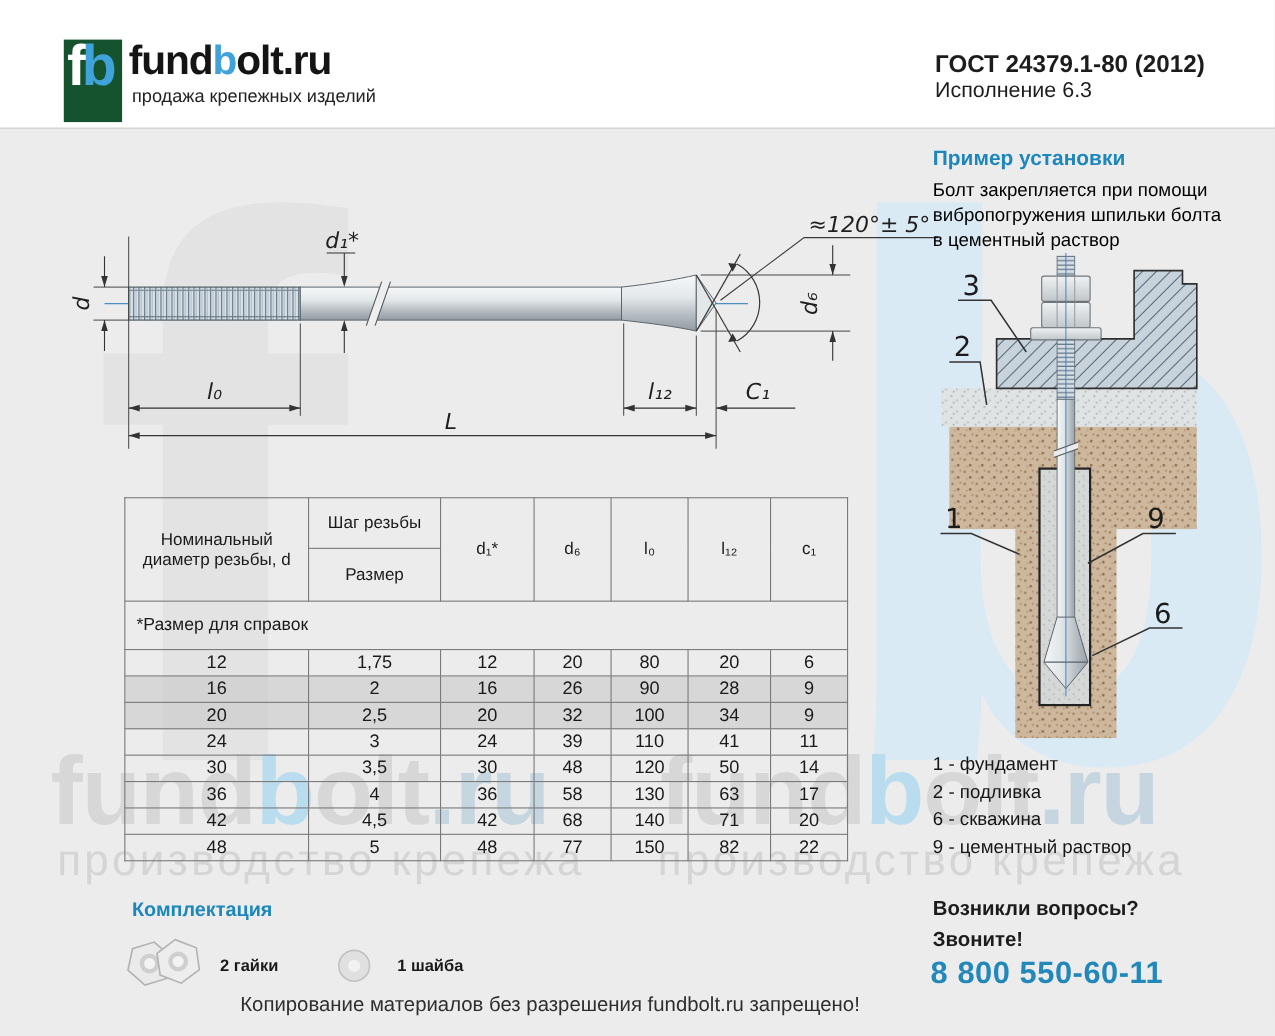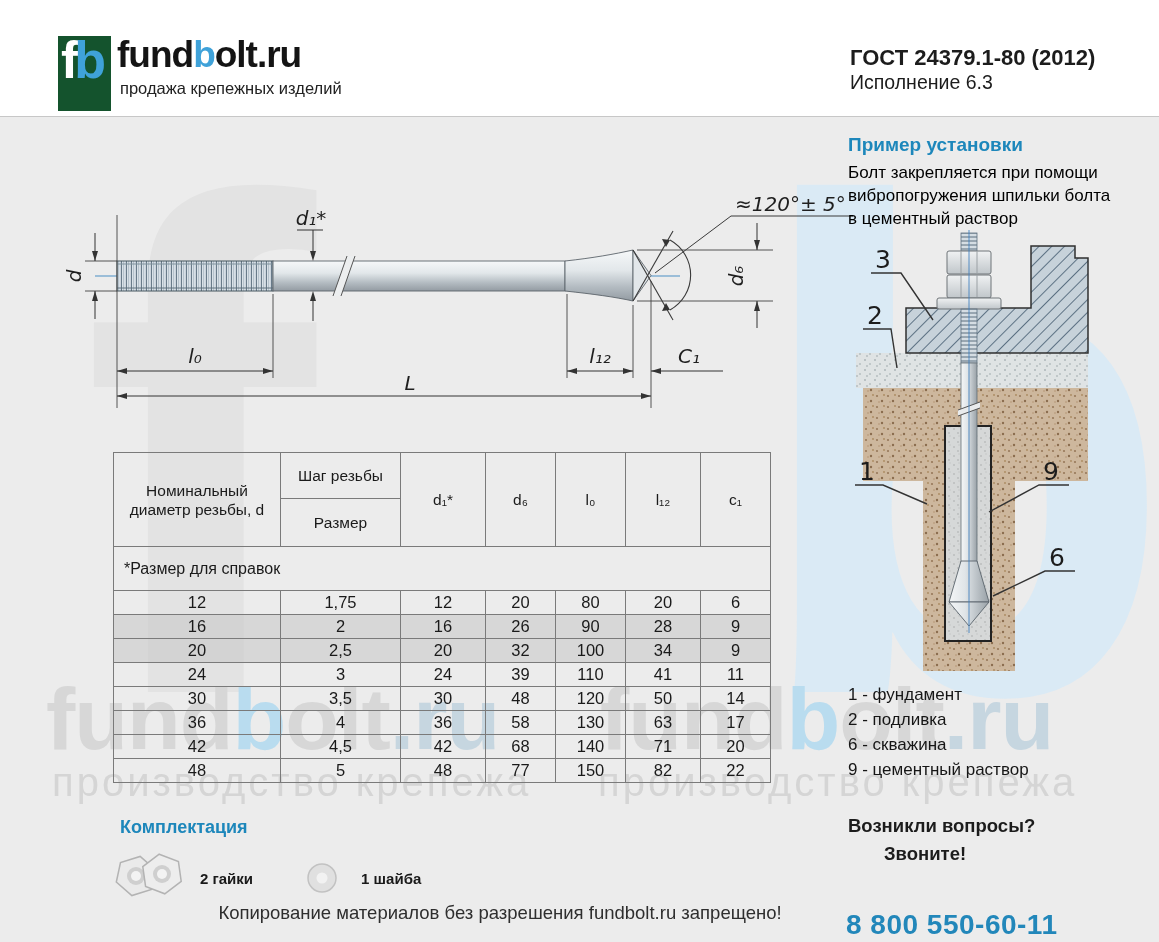--- a/index.html
+++ b/index.html
@@ -49,22 +49,22 @@
   #spec-table tbody tr.shaded{background:rgba(190,190,190,0.45);}
   #spec-table{border:1.5px solid #6e6e6e;}
 
   
   #ex-title{position:absolute;left:848px;top:17px;font-weight:bold;font-size:19px;color:#1d87bb;}
   #ex-desc{position:absolute;left:848px;top:44px;width:264px;font-size:17px;line-height:23px;color:#000000;}
   #legend{position:absolute;left:848px;top:565px;width:266px;font-size:17px;line-height:25px;color:#161616;}
   #legend ul{margin:0;padding:0;list-style:none;}
   #legend li{padding-left:24px;text-indent:-24px;}
   #contact-q{position:absolute;left:848px;top:698px;font-weight:bold;font-size:18.5px;}
-  #contact-c{position:absolute;left:848px;top:726px;font-weight:bold;font-size:18.5px;margin-left:36px;}
-  #phone{position:absolute;left:846px;top:752px;font-weight:bold;font-size:28px;color:#2287ba;letter-spacing:0.5px;margin-top:40px;}
+  #contact-c{position:absolute;left:848px;top:726px;font-weight:bold;font-size:18.5px;}
+  #phone{position:absolute;left:846px;top:752px;font-weight:bold;font-size:28px;color:#2287ba;letter-spacing:0.5px;}
 
   
   #kit-title{position:absolute;left:120px;top:700px;font-weight:bold;font-size:18px;color:#1d87bb;}
   #kit-row{position:absolute;left:110px;top:735px;display:flex;align-items:center;z-index:1;}
   .kit-label{font-weight:bold;font-size:15px;color:#191919;}
   #footer{position:absolute;left:55px;top:785px;width:890px;text-align:center;font-size:18.5px;color:#2e2e2e;z-index:1;}
 </style>
 </head>
 <body>
 

